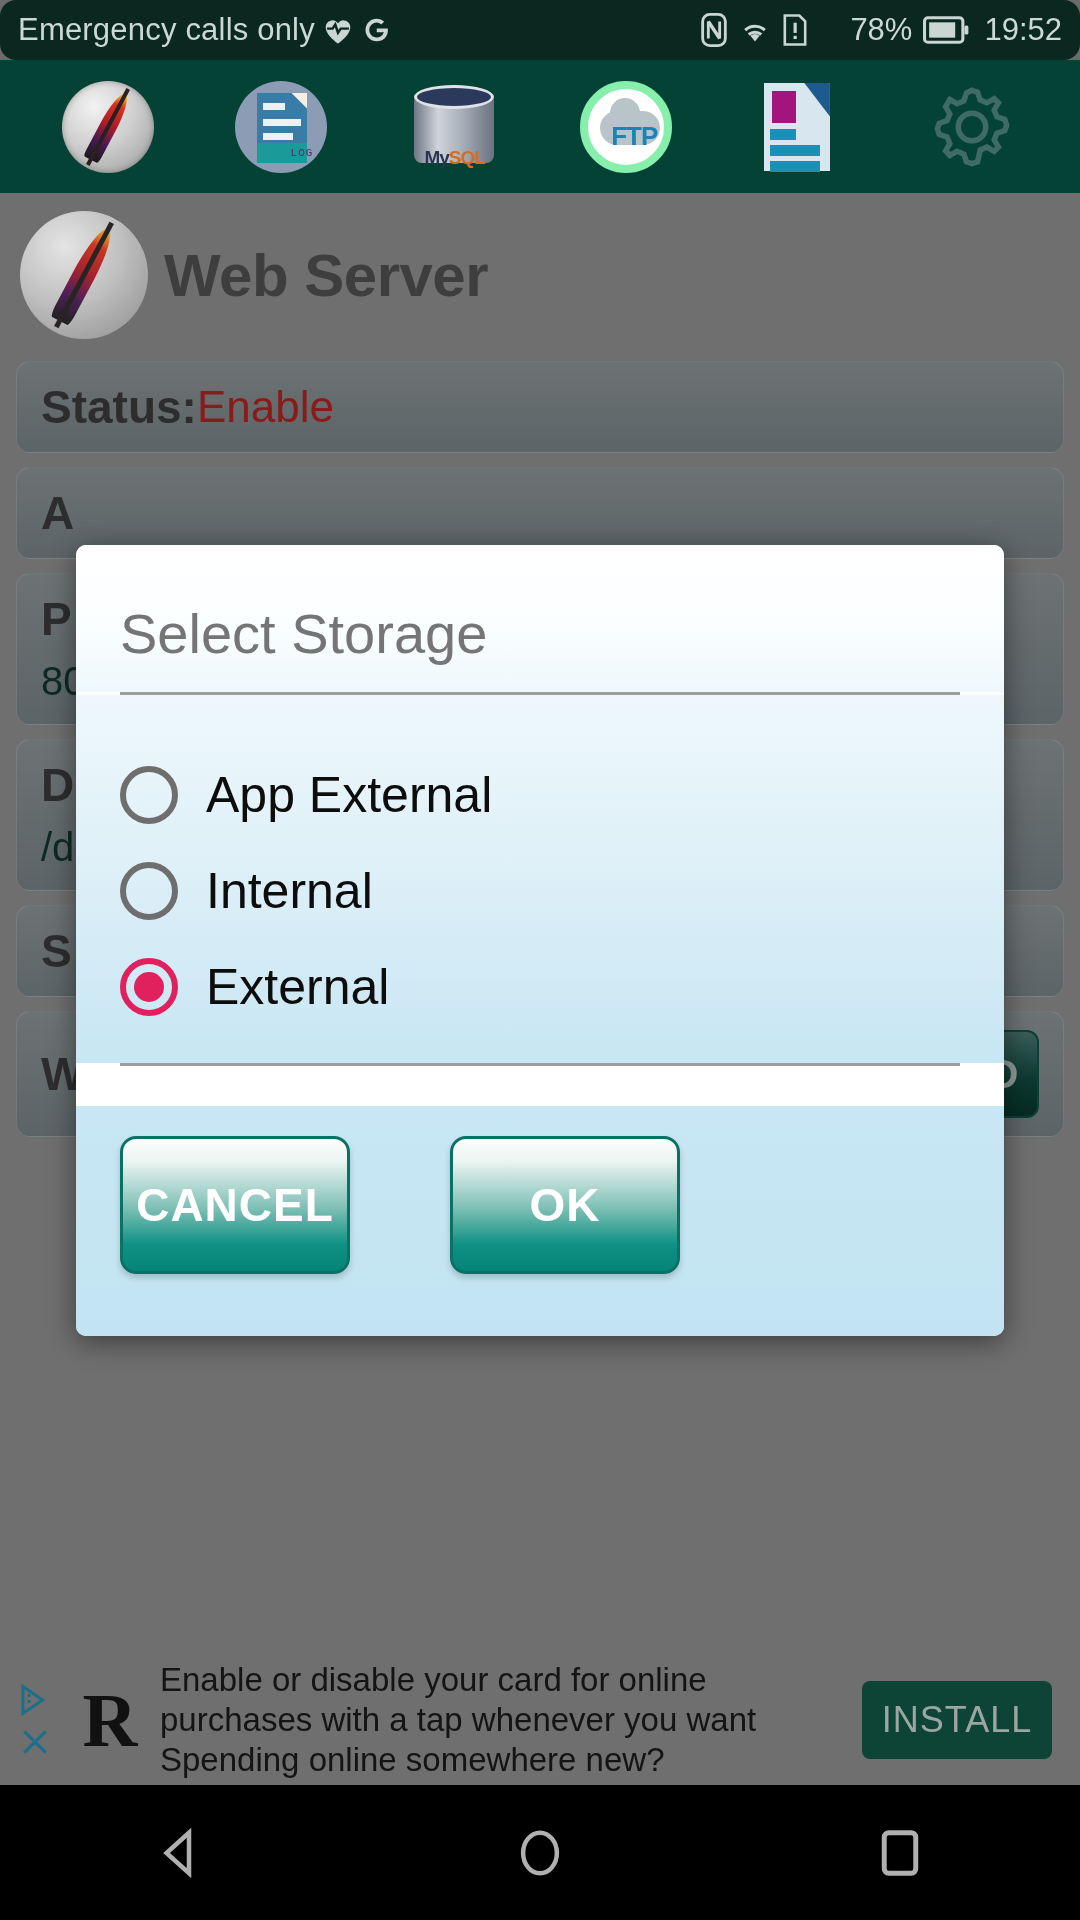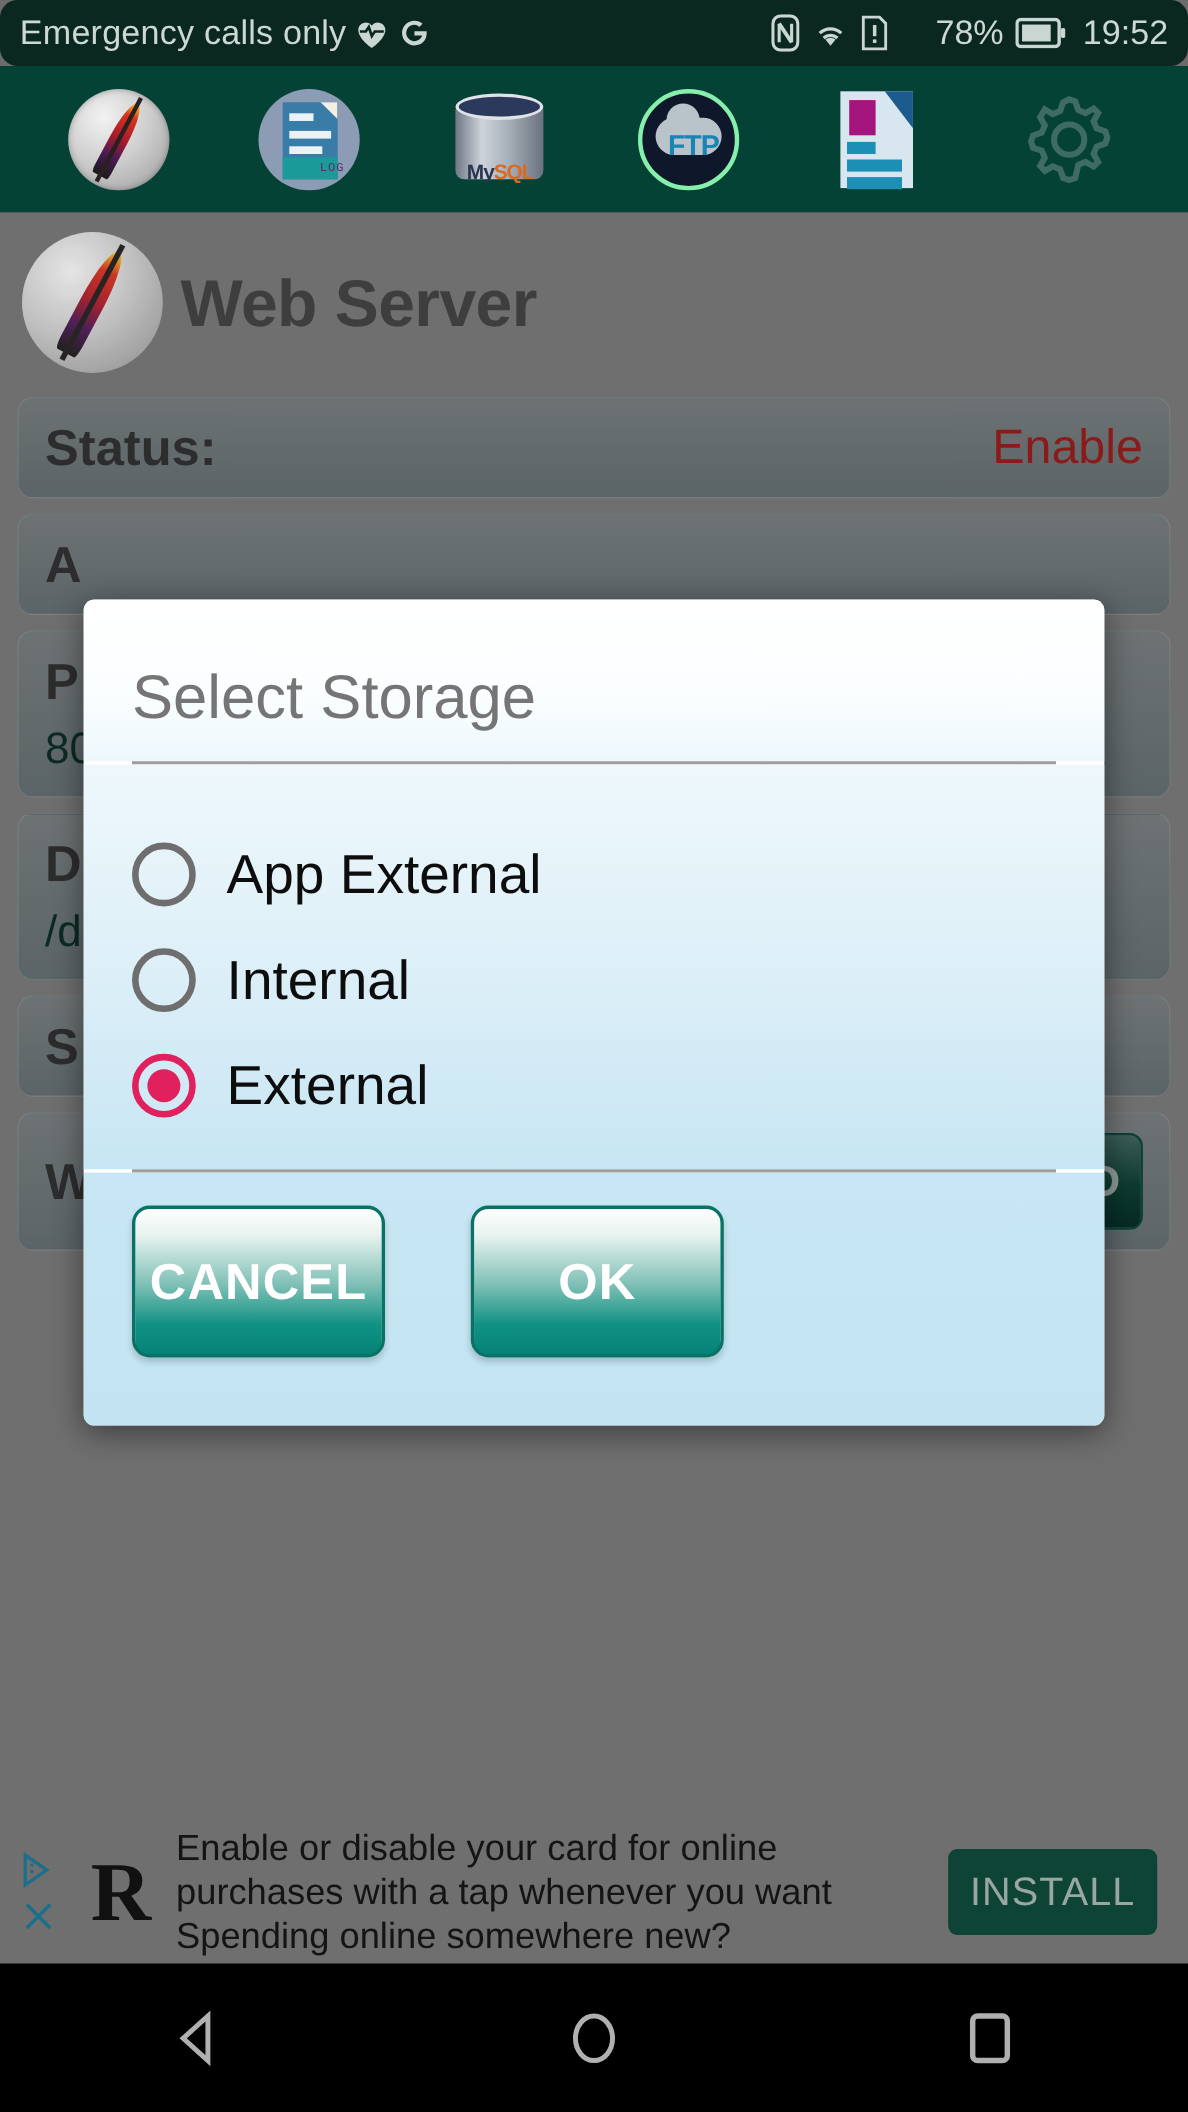--- a/index.html
+++ b/index.html
@@ -89,22 +89,22 @@
   }
   .ico-mysql .lbl {
     position:absolute; left:10px; bottom:4px; width:78px; text-align:center;
     font-size:19px; font-weight:bold; color:#2a3550; letter-spacing:-1px;
   }
   .ico-mysql .lbl i { color:#d96b20; font-style:normal; }
 
   
   .ico-ftp {
     width:92px; height:92px; border-radius:50%;
-    background:#0f172a; position:relative; overflow:hidden;
-    border:4px solid #86efac;
+    background:#ffffff; position:relative; overflow:hidden;
+    border:8px solid #86efac;
   }
   .ico-ftp .cloud {
     position:absolute; left:12px; top:22px; width:60px; height:34px;
     background:#b9c4ca; border-radius:22px;
   }
   .ico-ftp .cloud::before{
     content:""; position:absolute; left:10px; top:-13px; width:30px; height:30px;
     background:#b9c4ca; border-radius:50%;
   }
   .ico-ftp .txt {
@@ -160,21 +160,21 @@
     font-family:"Liberation Sans Narrow","Liberation Sans",sans-serif;
     letter-spacing:-.5px;
   }
 
   .card {
     margin:14px 16px; border-radius:14px;
     background:linear-gradient(180deg, rgba(108,118,120,.55) 0%, rgba(84,96,100,.72) 100%);
     border:1px solid rgba(150,160,160,.32);
     padding:18px 24px;
   }
-  .card-row { display:flex; align-items:center; justify-content:space-between; }
+  .card-row { display:flex; align-items:center; justify-content:flex-start; }
   .card-label {
     font-size:46px; font-weight:bold; color:#2d2d2d;
     font-family:"Liberation Sans Narrow","Liberation Sans",sans-serif;
   }
   .card-value-red { font-size:44px; color:#8b1a1a; font-family:"Liberation Sans Narrow","Liberation Sans",sans-serif;}
   .card-sub {
     font-size:40px; color:#0c2a23; margin-top:10px;
     font-family:"Liberation Sans Narrow","Liberation Sans",sans-serif;
     line-height:1.25;
   }
@@ -248,21 +248,21 @@
   .radio.checked { border-color:#e0215e; }
   .radio.checked::after {
     content:""; position:absolute; left:50%; top:50%;
     width:30px; height:30px; border-radius:50%;
     background:#e0215e; transform:translate(-50%,-50%);
   }
   .radio-label { font-size:50px; color:#0d0d0d; }
   #dlg-btns {
     background:linear-gradient(180deg,#c8e6f3 0%,#c2e4f2 100%);
     padding:30px 44px 62px 44px;
-    display:flex; align-items:flex-start; gap:78px;
+    display:flex; align-items:flex-start; gap:100px;margin-top:40px;
   }
   .dbtn {
     height:138px; border-radius:16px;
     background:linear-gradient(180deg,#fdfefe 0%,#e8f3ef 18%,#7fc0b6 52%,#0f9183 80%,#068378 100%);
     border:3px solid #0a7264;
     display:flex; align-items:center; justify-content:center;
     color:#fff; font-weight:bold; letter-spacing:1px;
     font-family:"Liberation Sans Narrow","Liberation Sans",sans-serif;
     box-shadow:0 4px 6px rgba(0,0,0,.18);
   }

